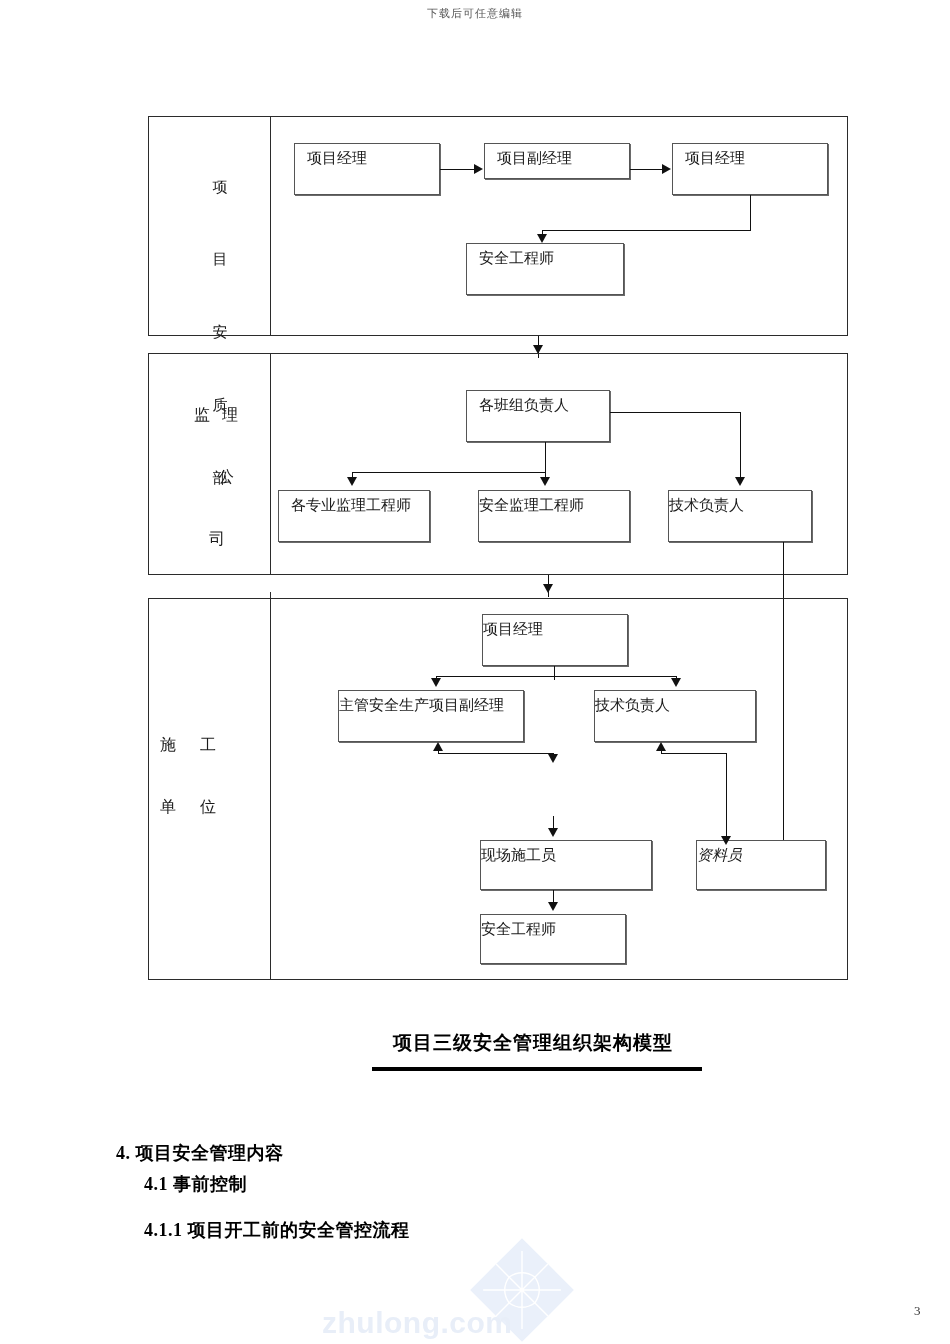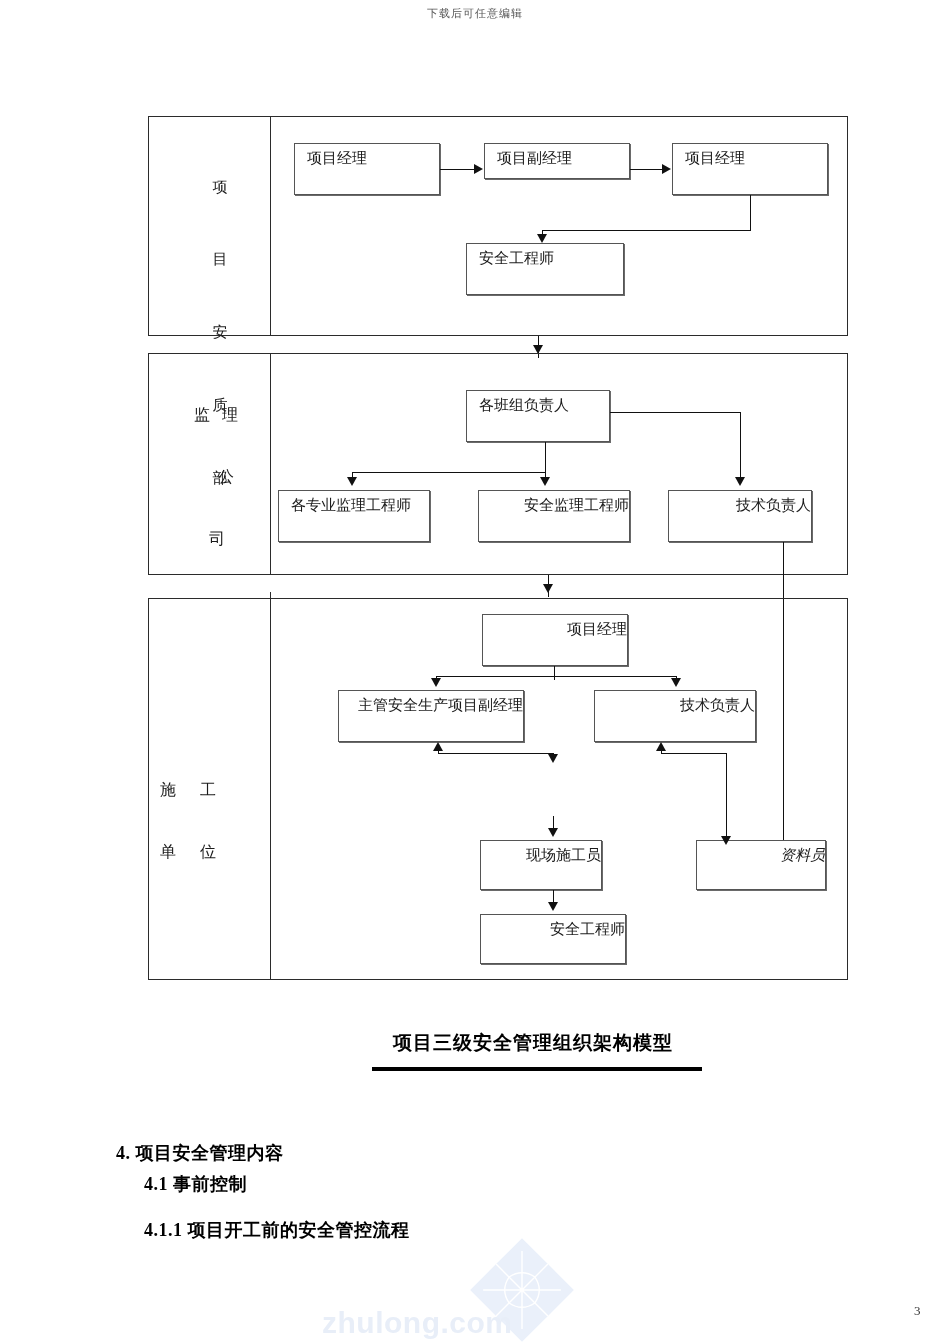--- a/index.html
+++ b/index.html
@@ -48,21 +48,21 @@
     border: 1px solid #555555;
     box-shadow: 1px 1px 0 0 #6a6a6a;
     background: #ffffff;
     box-sizing: border-box;
     font-size: 15px;
     line-height: 1.1;
     padding: 6px 0 0 12px;
     white-space: nowrap;
     color: #1a1a1a;
   }
-  .nodebox.ctr { padding-left: 0; text-align: right; }
+  .nodebox.ctr { padding-left: 0; text-align: left; }
 
   
   .lane-label {
     position: absolute;
     font-size: 15px;
     color: #1a1a1a;
     line-height: 1.62;
     text-align: center;
     white-space: pre;
   }
@@ -224,29 +224,29 @@
 
   <div class="vline" style="left:548px; top:575px; height:22px;"></div>
   <div class="arr-d" style="left:543px; top:584px;"></div>
 
   <div class="vline" style="left:783px; top:542px; height:309px;"></div>
   <div class="arr-d" style="left:778px; top:844px;"></div>
 
   <div class="panel" style="left:148px; top:598px; width:700px; height:382px;"></div>
   <div class="vdiv" style="left:270px; top:592px; height:388px;"></div>
 
-  <div class="lane-label-2" style="left:160px; top:738px; width:106px;">
+  <div class="lane-label-2" style="left:160px; top:693px; width:106px;">
     <div>施      工</div>
     <div>单      位</div>
   </div>
 
   <div class="nodebox ctr" style="left:482px; top:614px; width:146px; height:52px;">项目经理</div>
   <div class="nodebox ctr" style="left:338px; top:690px; width:186px; height:52px;" style2="">主管安全生产项目副经理</div>
   <div class="nodebox ctr" style="left:594px; top:690px; width:162px; height:52px;">技术负责人</div>
-  <div class="nodebox ctr" style="left:480px; top:840px; width:122px; height:50px;">现场施工员</div>
+  <div class="nodebox ctr" style="left:480px; top:840px; width:172px; height:50px;">现场施工员</div>
   <div class="nodebox ctr" style="left:480px; top:914px; width:146px; height:50px;">安全工程师</div>
   <div class="nodebox ctr" style="left:696px; top:840px; width:130px; height:50px;font-style:italic;">资料员</div>
 
   <div class="vline" style="left:554px; top:666px; height:14px;"></div>
   <div class="hline" style="left:436px; top:676px; width:240px;"></div>
   <div class="vline" style="left:436px; top:676px; height:6px;"></div>
   <div class="arr-d" style="left:431px; top:678px;"></div>
   <div class="vline" style="left:676px; top:676px; height:6px;"></div>
   <div class="arr-d" style="left:671px; top:678px;"></div>
 

